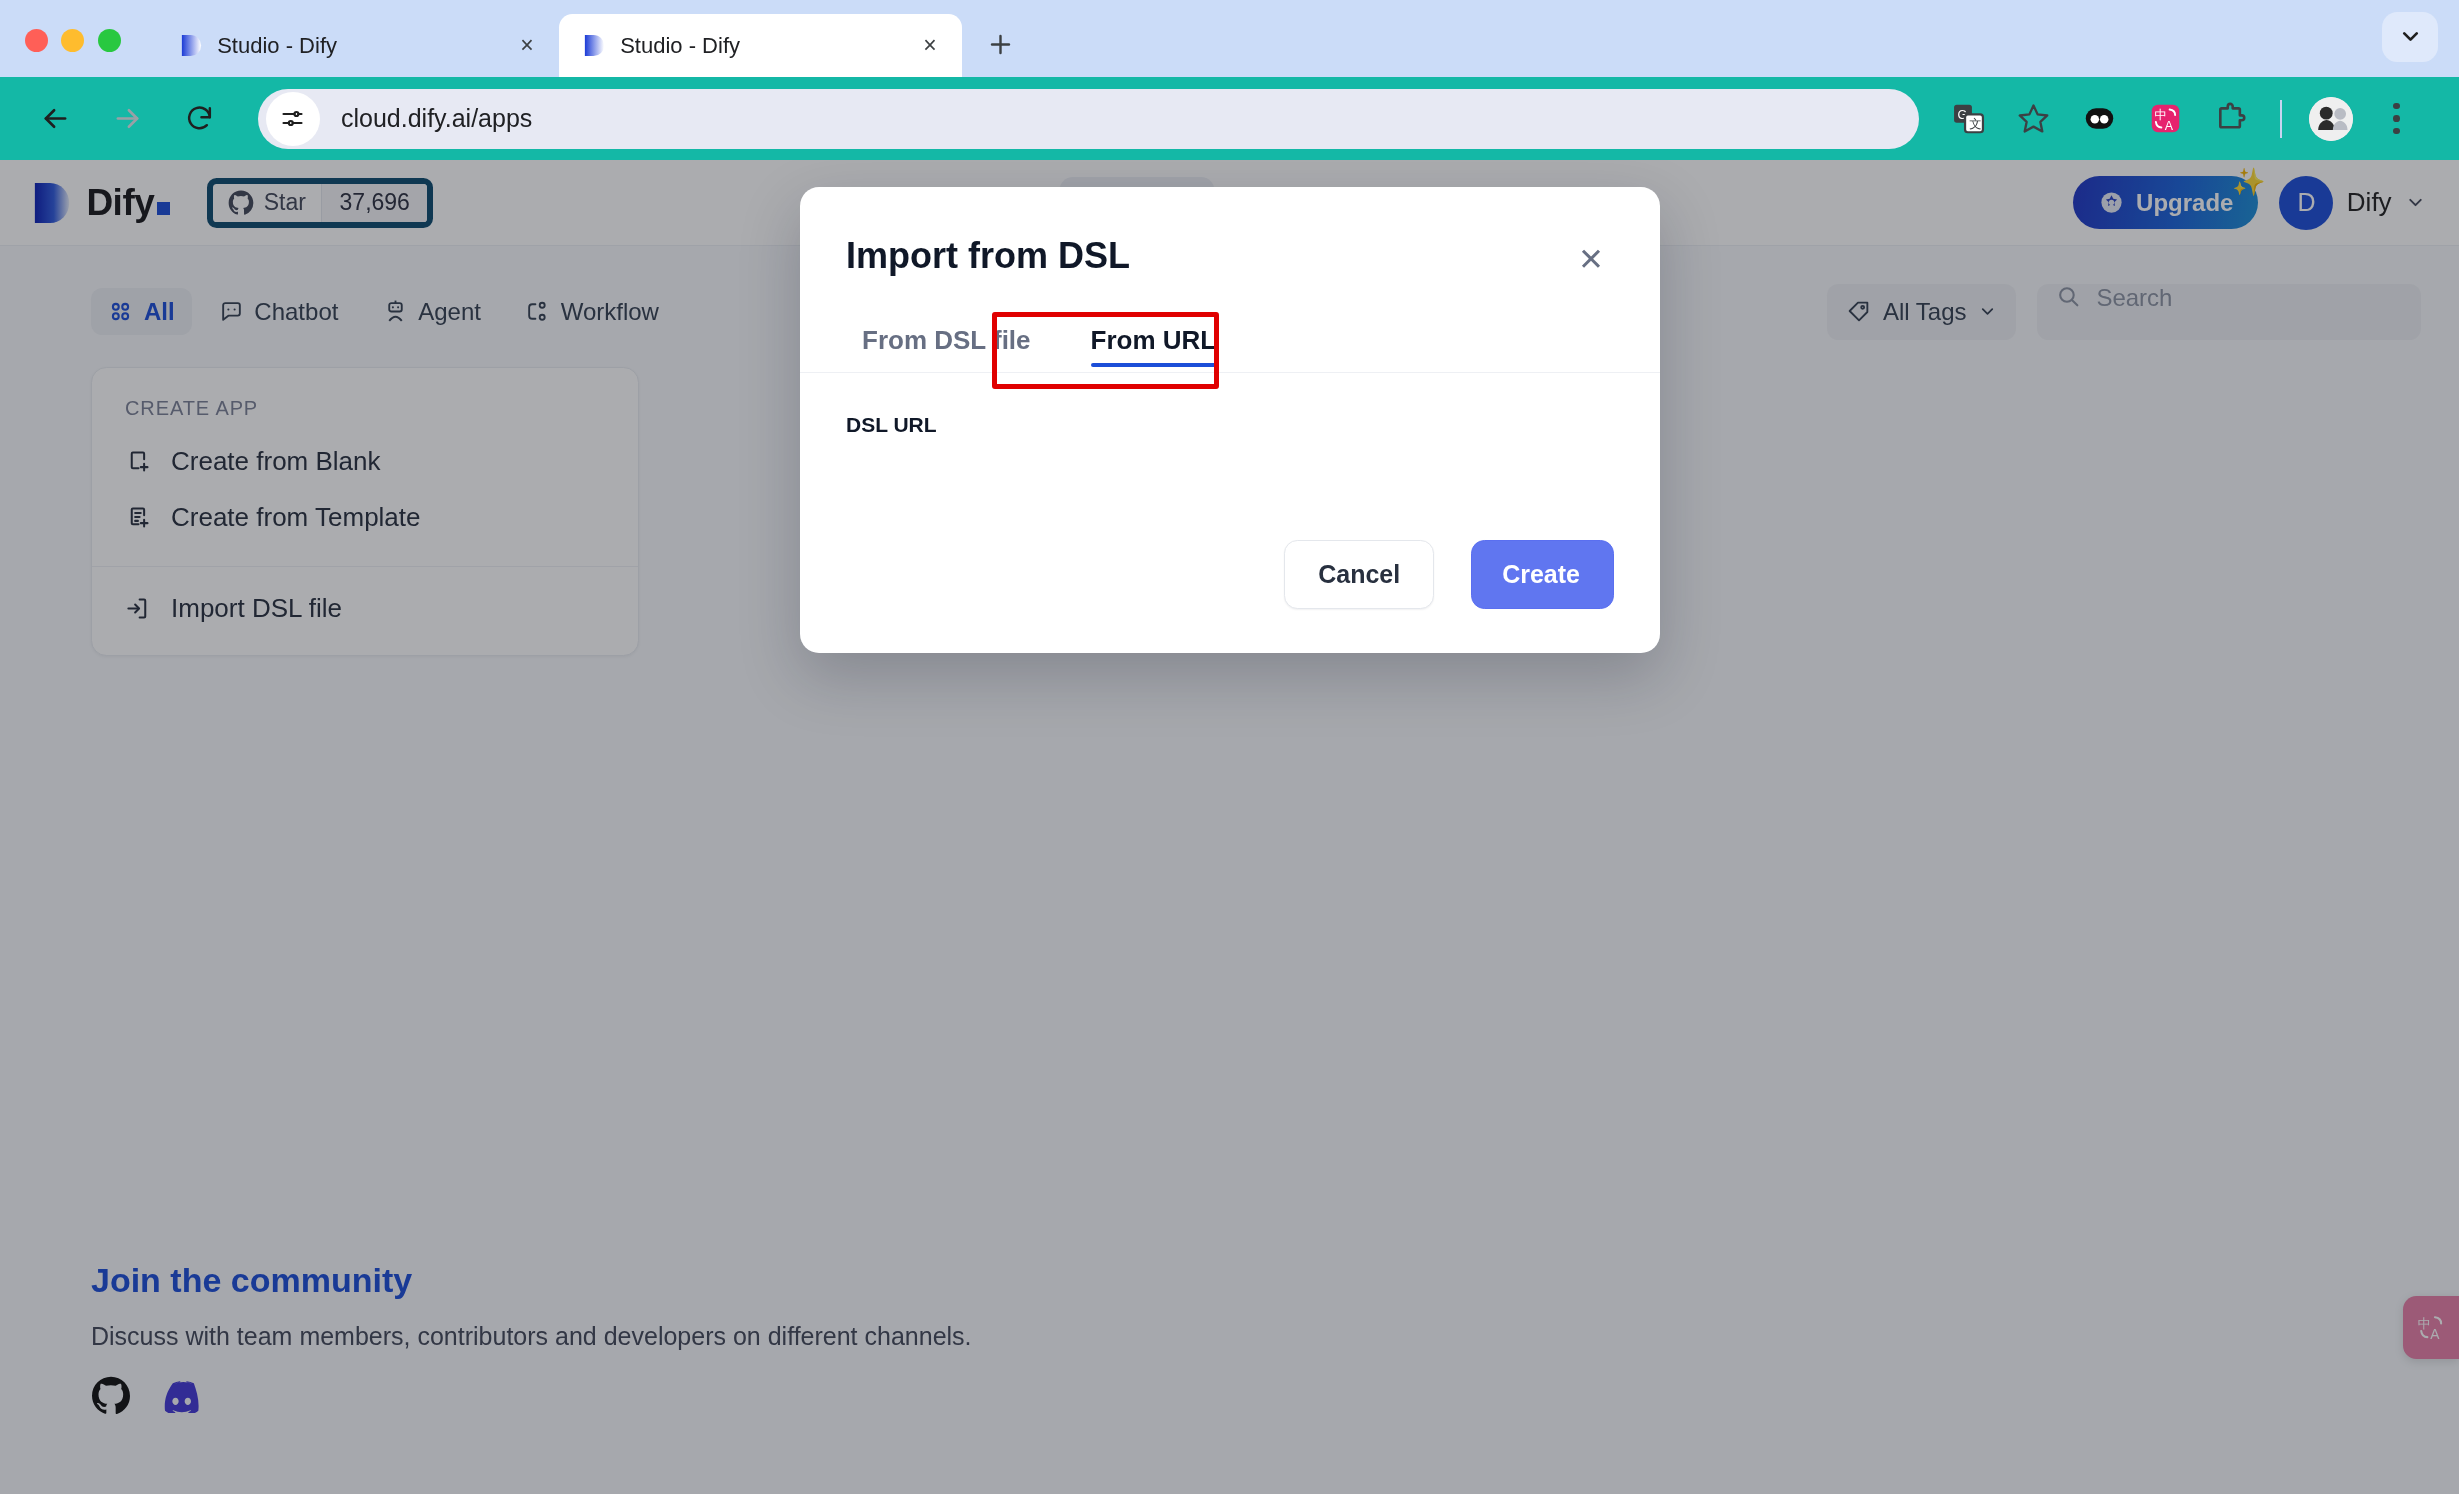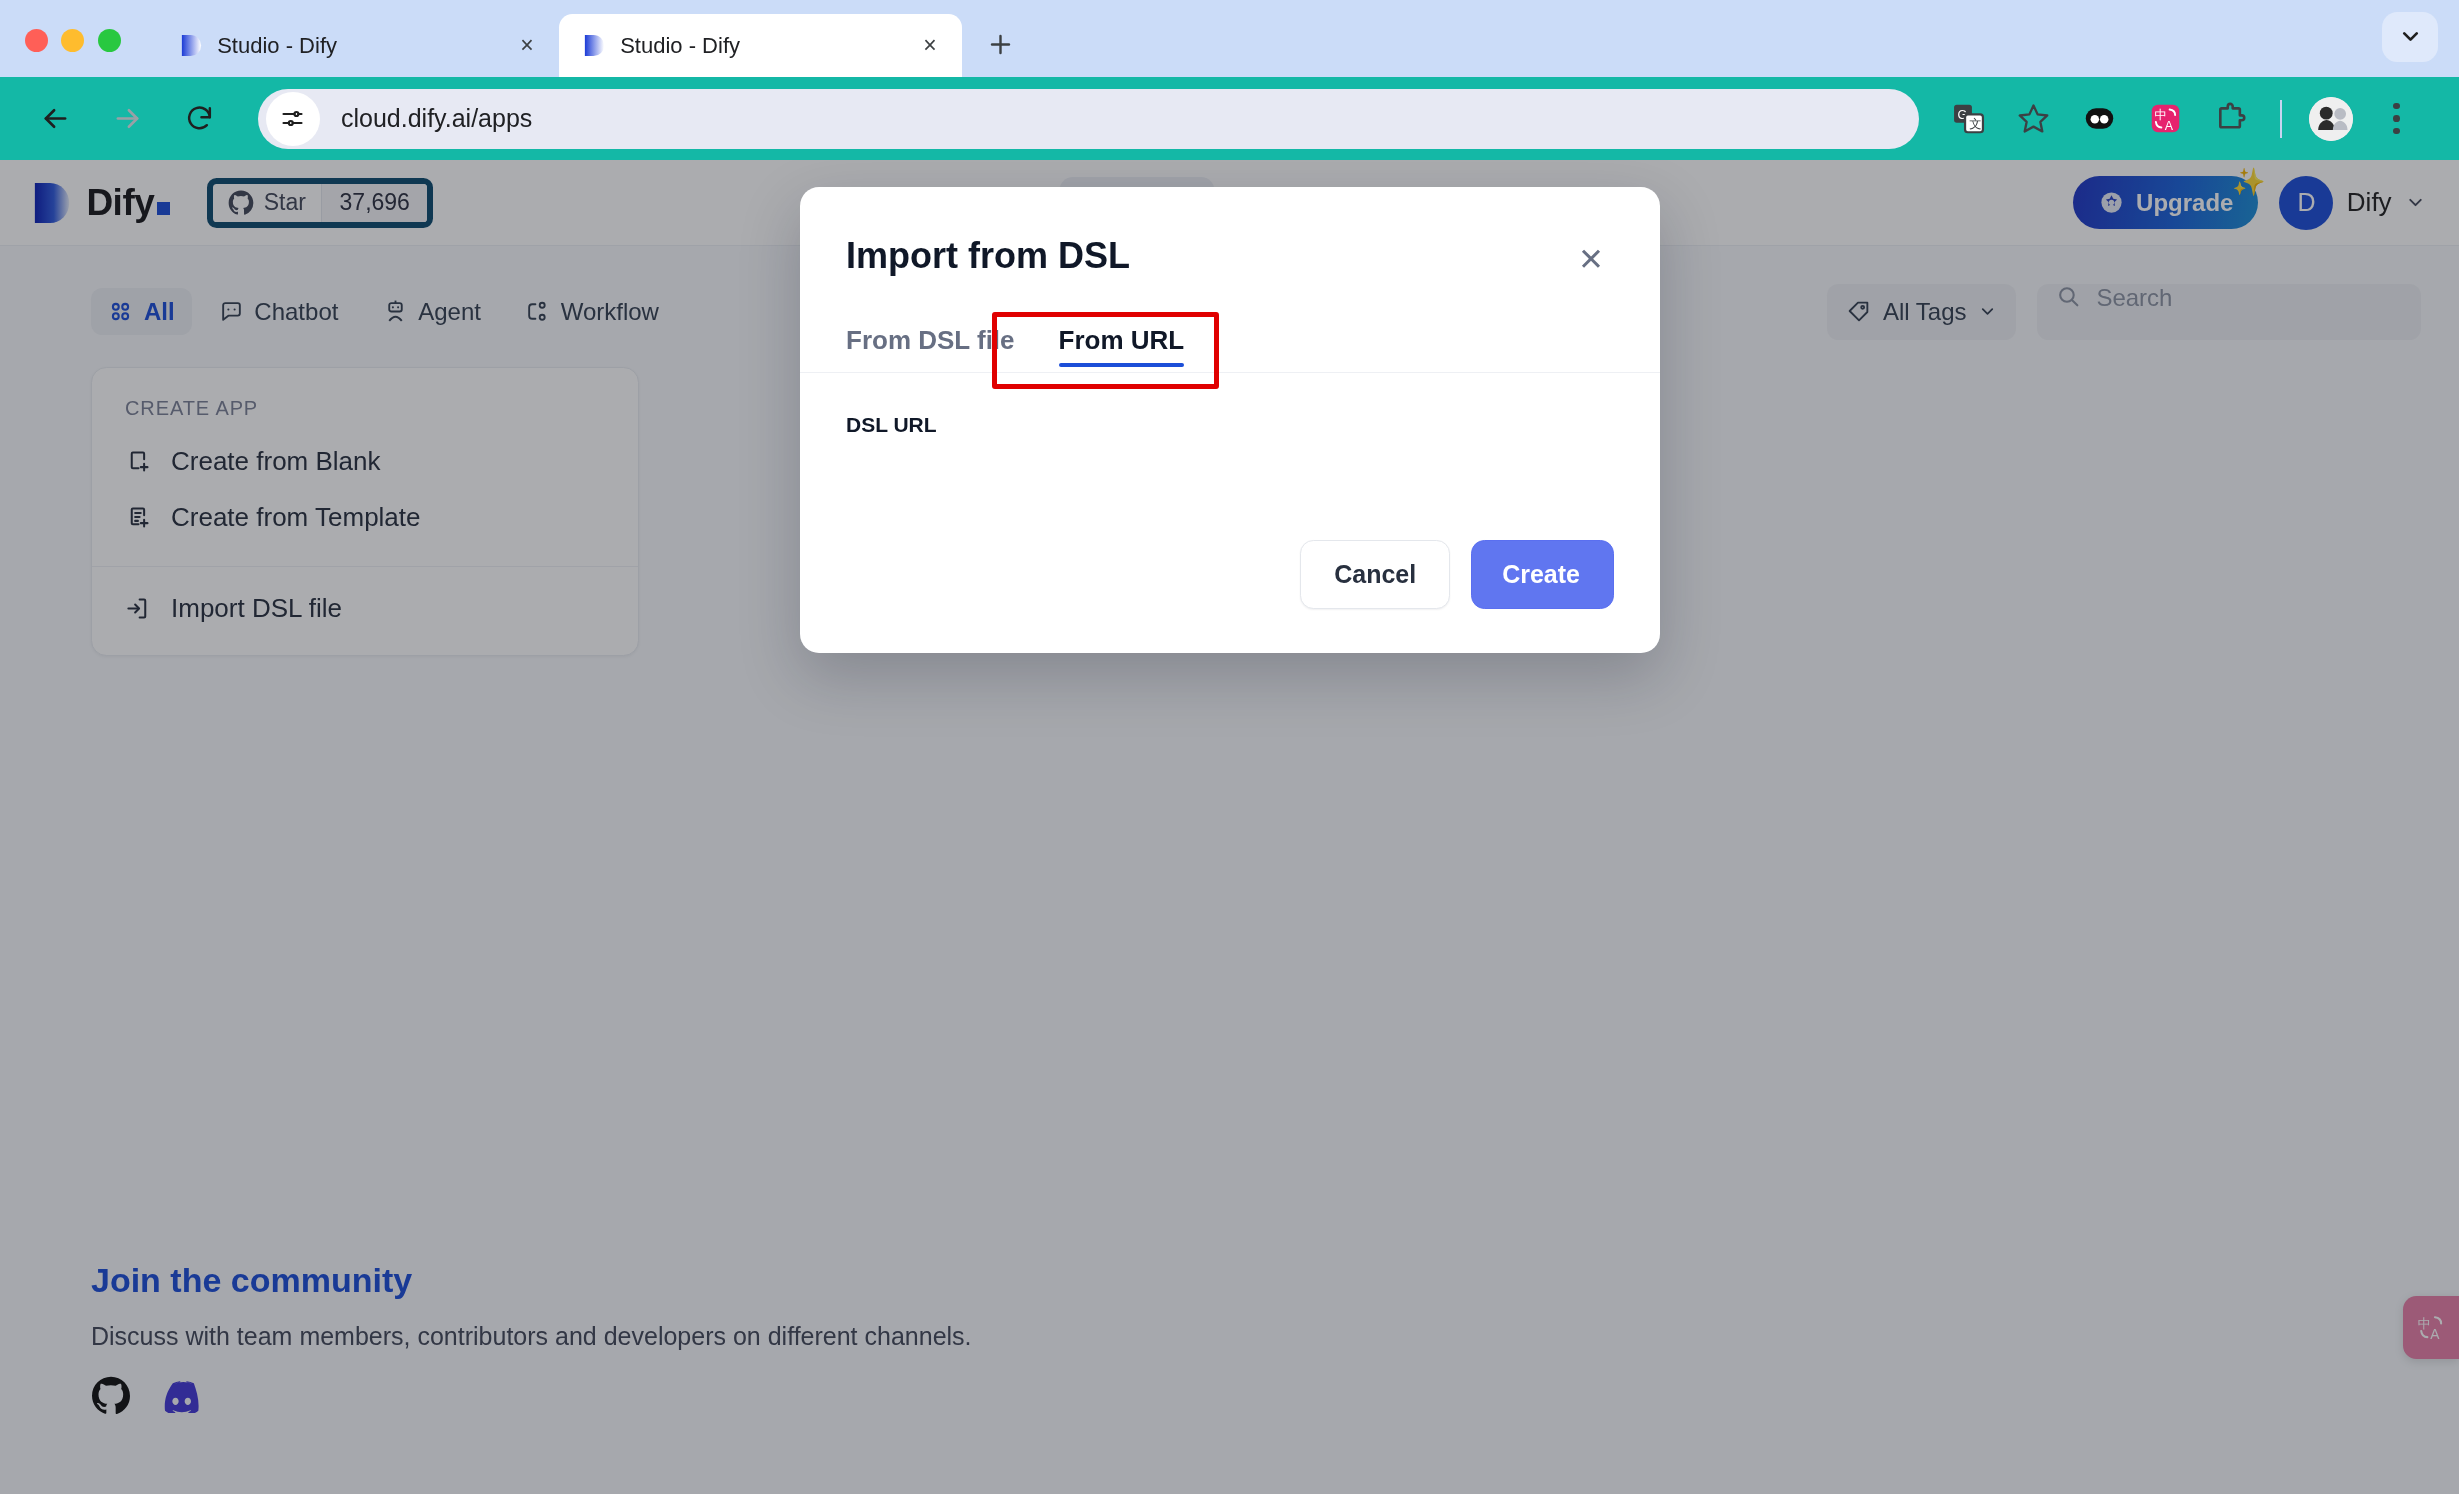--- a/index.html
+++ b/index.html
@@ -338,20 +338,21 @@
     border-bottom: 1px solid #eef0f4;
     position: relative;
   }
   .modal-tab {
     font-size: 26px;
     font-weight: bold;
     color: #676f83;
     padding: 0 0 16.3px 0;
     margin-right: 44px;
     position: relative;
+    margin-left: 16px;
   }
   .modal-tab.active { color: #101828; }
   .modal-tab.active::after {
     content: "";
     position: absolute;
     left: 0; right: 0; bottom: 4.8px;
     height: 4.8px;
     background: #1c4ed8;
     border-radius: 2.9px;
   }
@@ -372,21 +373,21 @@
     border-radius: 11.5px;
     background: #f6f7f9;
     font-size: 25px;
     color: #101828;
     padding: 0 21px;
     font-family: "Liberation Sans", sans-serif;
     outline: none;
   }
   .field-input::placeholder { color: #a3aab9; }
   .modal-foot {
-    display: flex; justify-content: flex-end; align-items: center; gap: 21px;
+    display: flex; justify-content: flex-end; align-items: center; gap: 37px;
     padding: 86px 46px 44px 46px;
   }
   .btn {
     height: 69px;
     padding: 0 33px;
     border-radius: 13.4px;
     font-size: 25px;
     font-weight: bold;
     display: flex; align-items: center; justify-content: center;
   }

